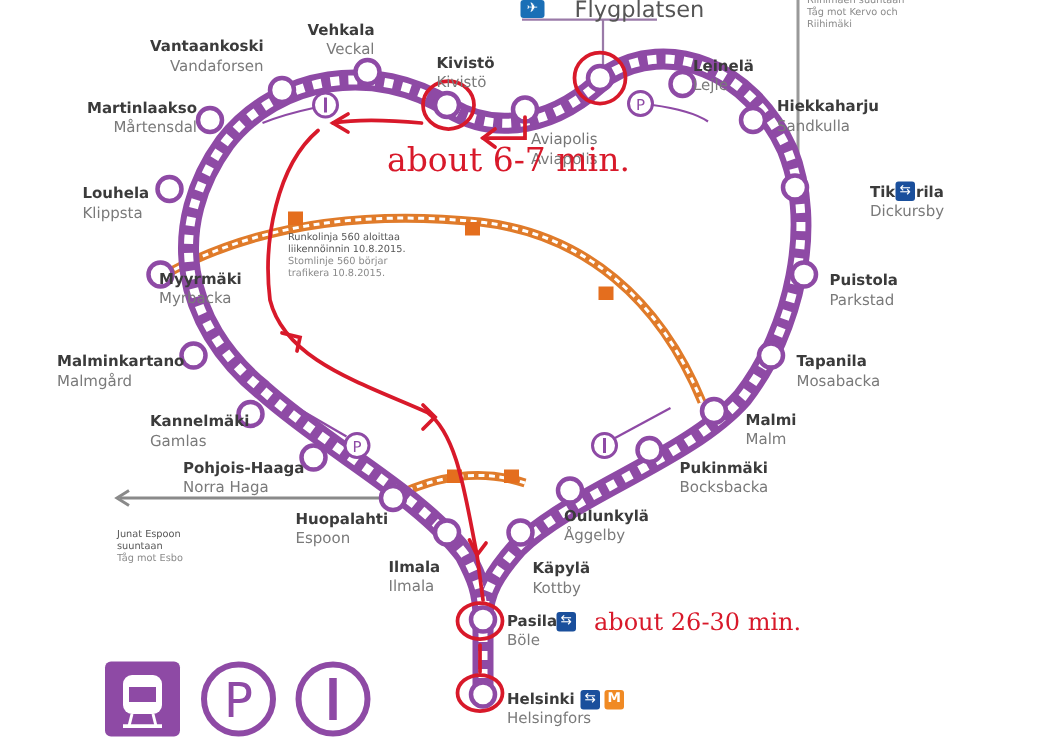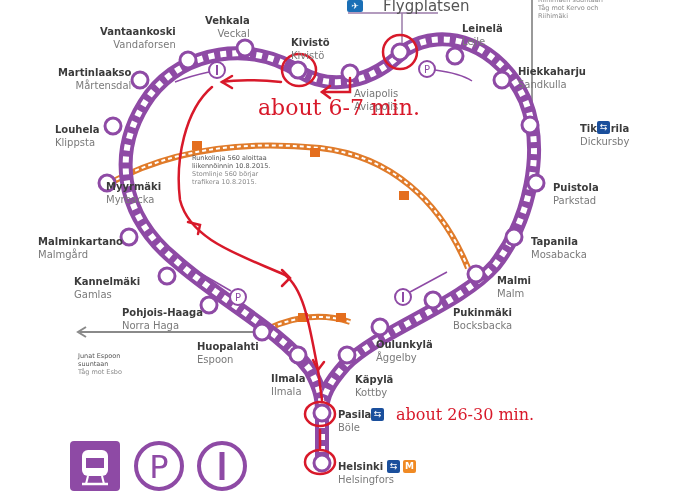--- a/index.html
+++ b/index.html
@@ -153,21 +153,21 @@
     <span class="sv">Veckal</span>
   </div>
 <div class="lbl" style="left:291px;top:36px;">
     <span class="fi">Kivistö</span>
     <span class="sv">Kivistö</span>
   </div>
 <div class="lbl" style="left:354px;top:87px;">
     <span class="fi" style="font-weight:normal;color:#777">Aviapolis</span>
     <span class="sv">Aviapolis</span>
   </div>
-<div class="lbl" style="left:462px;top:22px;">
+<div class="lbl" style="left:462px;top:38px;">
     <span class="fi">Leinelä</span>
     <span class="sv">Lejle</span>
   </div>
 <div class="lbl r" style="left:58px;top:66px;">
     <span class="fi">Martinlaakso</span>
     <span class="sv">Mårtensdal</span>
   </div>
 <div class="lbl" style="left:518px;top:65px;">
     <span class="fi">Hiekkaharju</span>
     <span class="sv">Sandkulla</span>
@@ -190,21 +190,21 @@
     <span class="sv">Parkstad</span>
   </div>
 <div class="lbl" style="left:38px;top:235px;">
     <span class="fi">Malminkartano</span>
     <span class="sv">Malmgård</span>
   </div>
 <div class="lbl" style="left:531px;top:235px;">
     <span class="fi">Tapanila</span>
     <span class="sv">Mosabacka</span>
   </div>
-<div class="lbl" style="left:74px;top:275px;">
+<div class="lbl" style="left:100px;top:275px;">
     <span class="fi">Kannelmäki</span>
     <span class="sv">Gamlas</span>
   </div>
 <div class="lbl" style="left:497px;top:274px;">
     <span class="fi">Malmi</span>
     <span class="sv">Malm</span>
   </div>
 <div class="lbl" style="left:122px;top:306px;">
     <span class="fi">Pohjois-Haaga</span>
     <span class="sv">Norra Haga</span>
@@ -214,21 +214,21 @@
     <span class="sv">Bocksbacka</span>
   </div>
 <div class="lbl" style="left:197px;top:340px;">
     <span class="fi">Huopalahti</span>
     <span class="sv">Espoon</span>
   </div>
 <div class="lbl" style="left:376px;top:338px;">
     <span class="fi">Oulunkylä</span>
     <span class="sv">Åggelby</span>
   </div>
-<div class="lbl" style="left:259px;top:372px;margin-left:12px;">
+<div class="lbl" style="left:259px;top:372px;">
     <span class="fi">Ilmala</span>
     <span class="sv">Ilmala</span>
   </div>
 <div class="lbl" style="left:355px;top:373px;">
     <span class="fi">Käpylä</span>
     <span class="sv">Kottby</span>
   </div>
 <div class="lbl" style="left:338px;top:408px;">
     <span class="fi">Pasila</span>
     <span class="sv">Böle</span>

